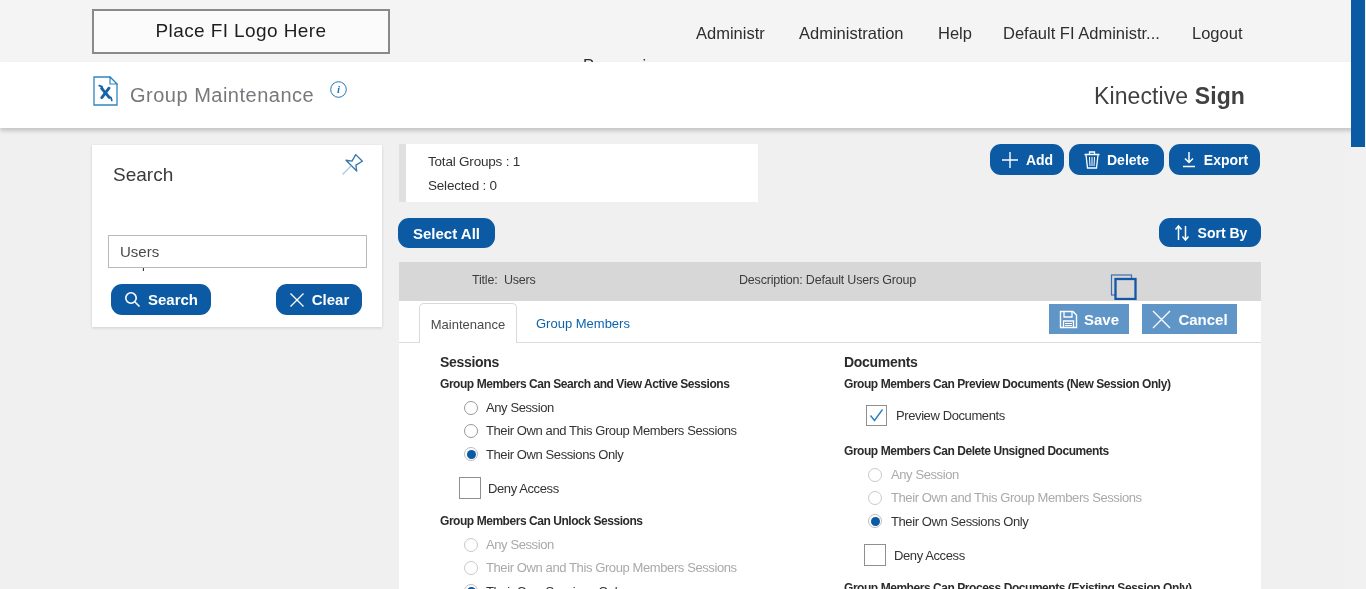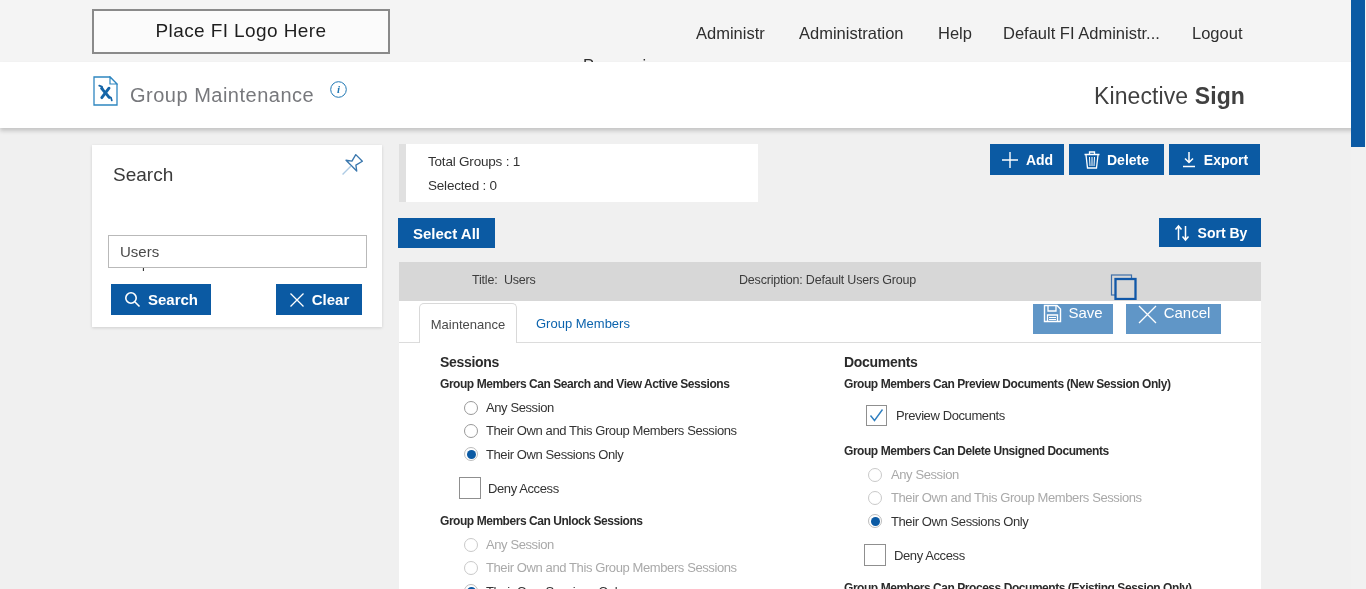--- a/index.html
+++ b/index.html
@@ -21,21 +21,21 @@
 
 #sbtrack { left:1351px; top:0; width:15px; height:589px; background:#f1f1f1; z-index:50; }
 #sbthumb { left:1351px; top:0; width:14px; height:147px; background:#0b5aa4; z-index:51; }
 
 
 #searchcard { left:92px; top:145px; width:290px; height:182px; background:#fff; box-shadow:0 1px 3px rgba(0,0,0,0.14); }
 #searchtitle { left:113px; top:164px; font-size:19px; color:#3a3a3a; }
 #grouptitlelbl { left:113px; top:225px; font-size:13px; color:#3a3a3a;margin-top:31px; }
 #gtinput { left:108px; top:235px; width:259px; height:33px; border:1px solid #b9b9b9; background:#fff; font-size:15px; color:#4a4a4a; line-height:31px; padding-left:11px; }
 
-.btn { background:#0b5aa3; color:#fff; font-weight:bold; font-size:15px; display:flex; align-items:center; justify-content:center; white-space:nowrap; }
+.btn { background:#0b5aa3; color:#fff; font-weight:bold; font-size:15px; display:flex; align-items:center; justify-content:center; white-space:nowrap;border-radius:11px; }
 .btn svg { margin-right:7px; }
 
 #btnsearch { left:111px; top:284px; width:100px; height:31px; }
 #btnclear { left:276px; top:284px; width:86px; height:31px; }
 
 
 #totalbox { left:399px; top:144px; width:359px; height:58px; background:#fff; }
 #totalaccent { left:399px; top:144px; width:7px; height:58px; background:#e0e0e0; }
 #totaltext { left:428px; top:150px; font-size:13.5px; letter-spacing:-0.2px; color:#333; line-height:24px; }
 
@@ -50,21 +50,21 @@
 #rowtitle { left:472px; top:273px; font-size:12.5px; letter-spacing:-0.2px; color:#3c3c3c; }
 #rowdesc { left:739px; top:273px; font-size:12.5px; letter-spacing:-0.2px; color:#3c3c3c; }
 #copyicon { left:1110px; top:273px; }
 
 
 #panel { left:399px; top:301px; width:862px; height:288px; background:#fff; }
 #tabline { left:399px; top:342px; width:862px; height:1px; background:#dcdcdc; z-index:1; }
 #tabperm { left:419px; top:303px; width:98px; height:40px; background:#fff; border:1px solid #d9d9d9; border-bottom:none; border-radius:5px 5px 0 0; z-index:2; text-align:center; line-height:41px; font-size:13px; color:#4a4a4a; }
 #tabmembers { left:536px; top:316px; font-size:13px; color:#0b63ad; }
 
-.mutedbtn { background:#6096c7; color:#fff; font-weight:normal; font-size:15px; display:flex; justify-content:center; z-index:3; }
+.mutedbtn { background:#6096c7; color:#fff; font-weight:bold; font-size:15px; display:flex; align-items:center; justify-content:center; z-index:3;margin-left:16px; }
 .mutedbtn svg { margin-right:6px; }
 #btnsave { left:1033px; top:304px; width:80px; height:30px; }
 #btncancel { left:1126px; top:304px; width:95px; height:30px; }
 
 .h1 { font-weight:bold; font-size:14px; letter-spacing:-0.3px; color:#2b2b2b; }
 .h2 { font-weight:bold; font-size:12px; letter-spacing:-0.45px; color:#2b2b2b; }
 .lbl { font-size:13px; letter-spacing:-0.4px; color:#333; }
 .dis { color:#a9a9a9; }
 
 

